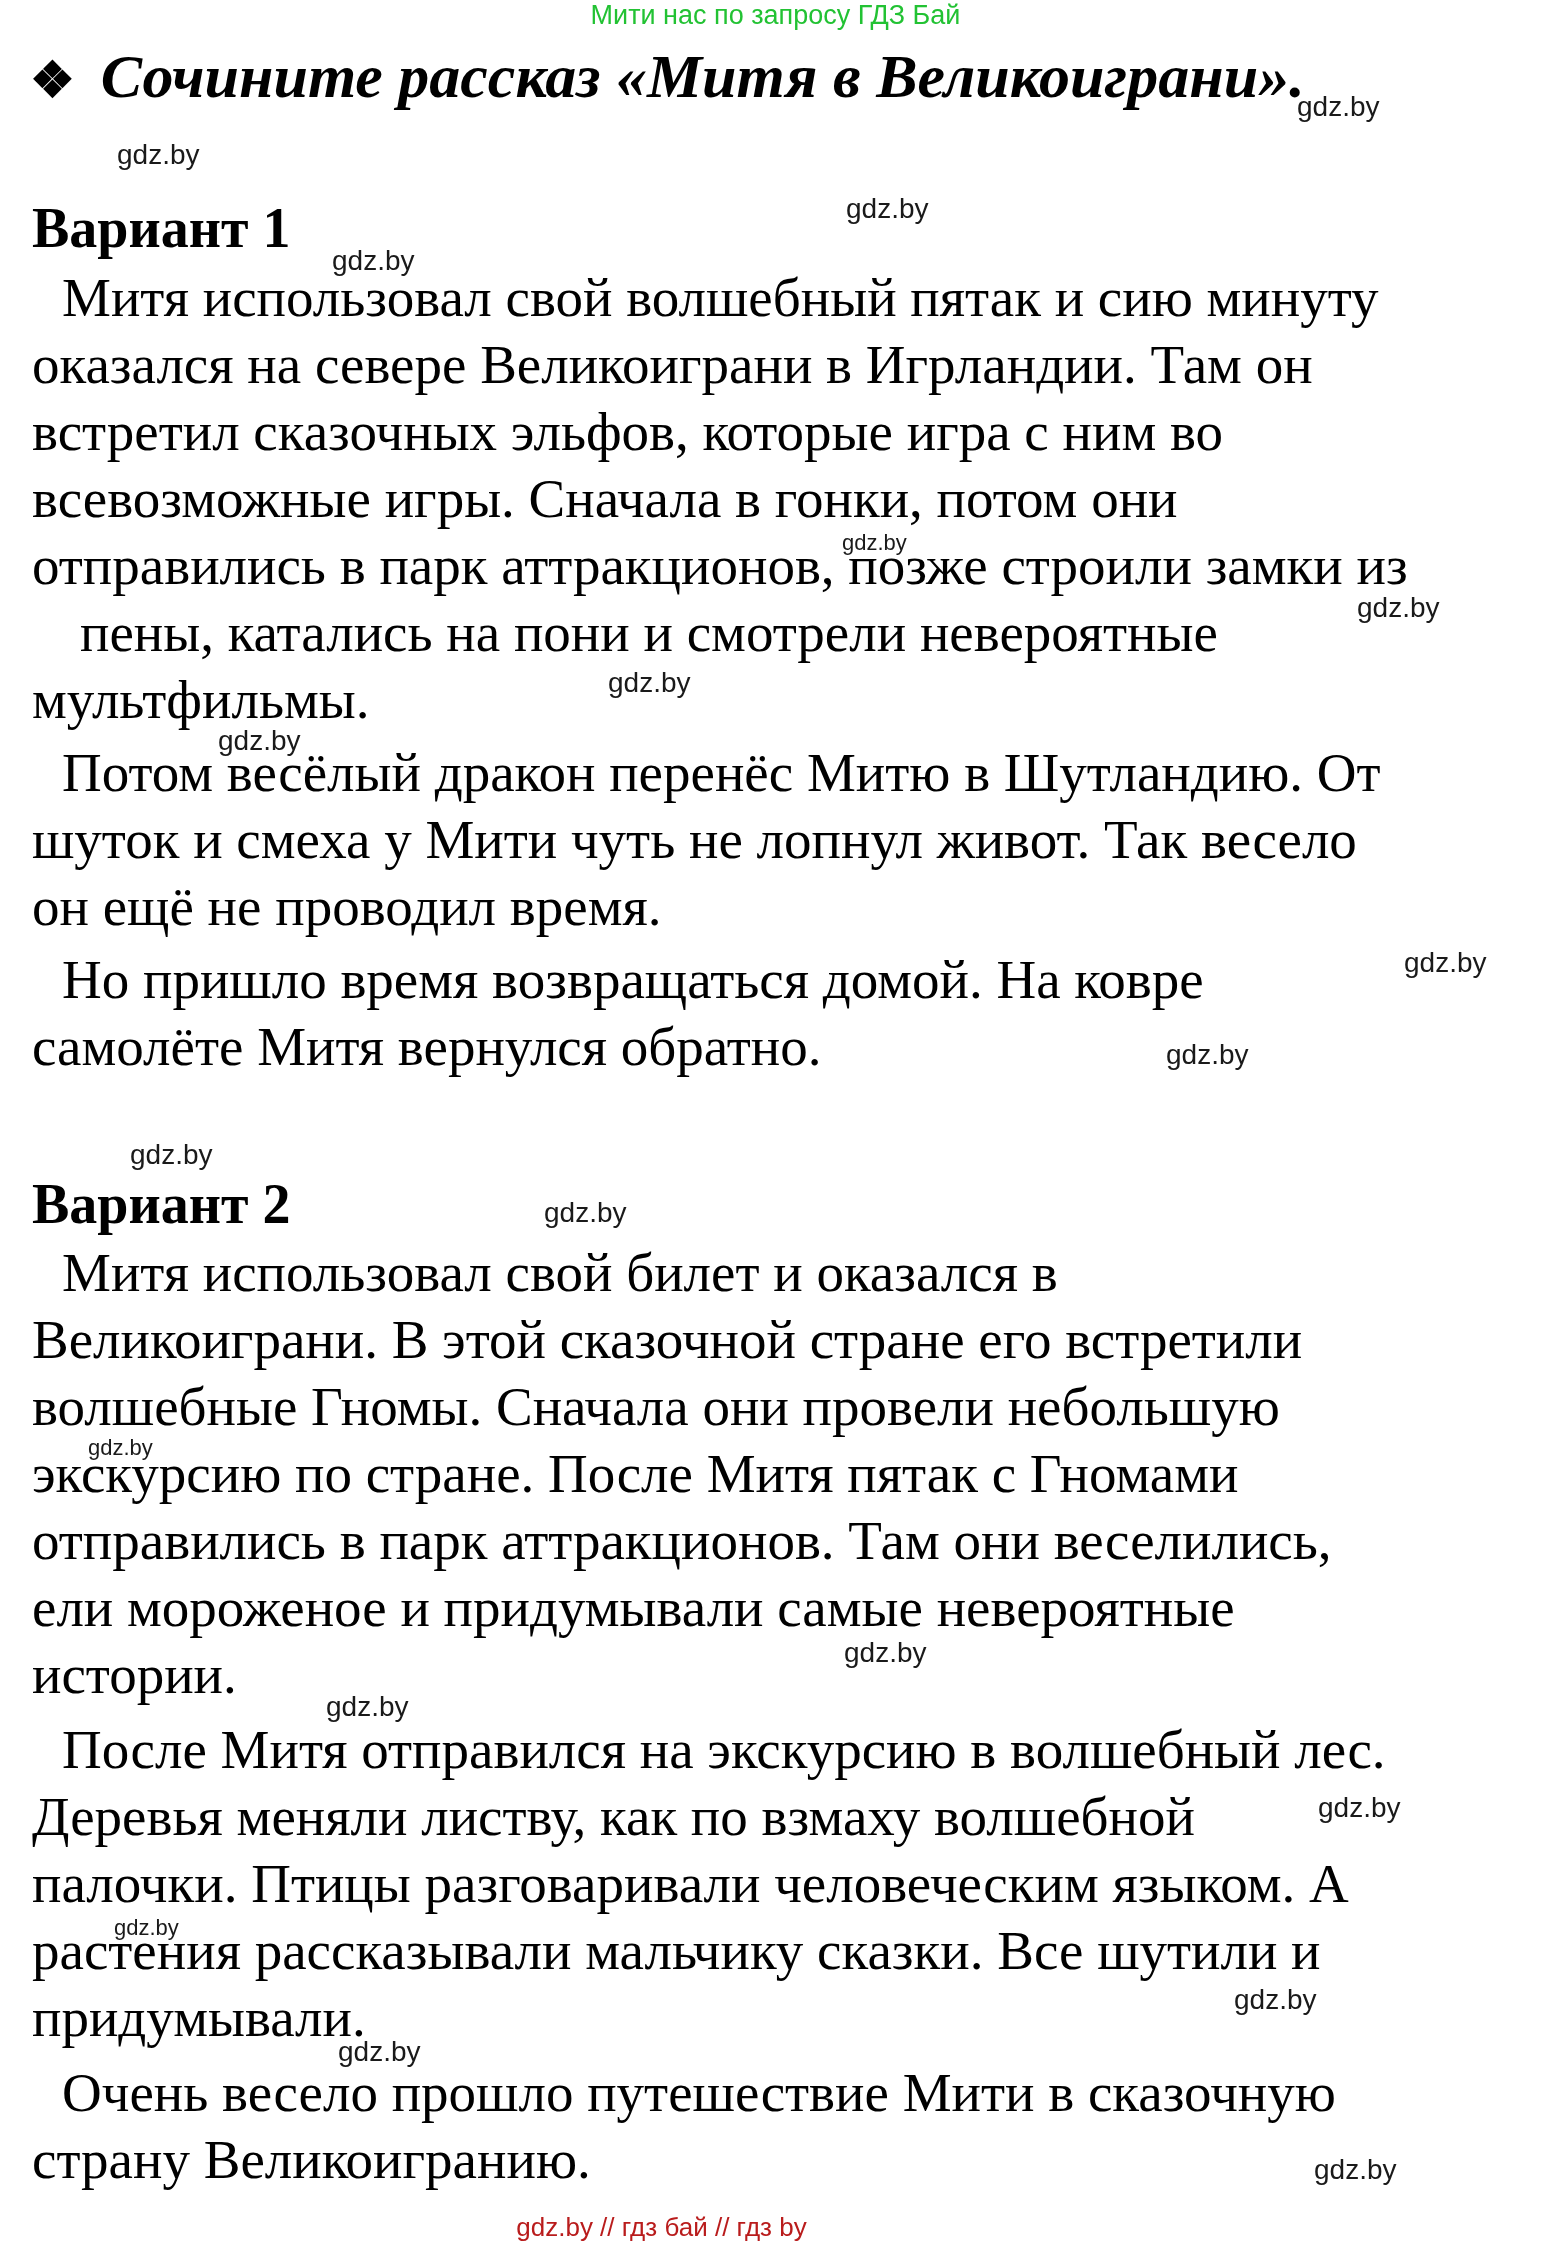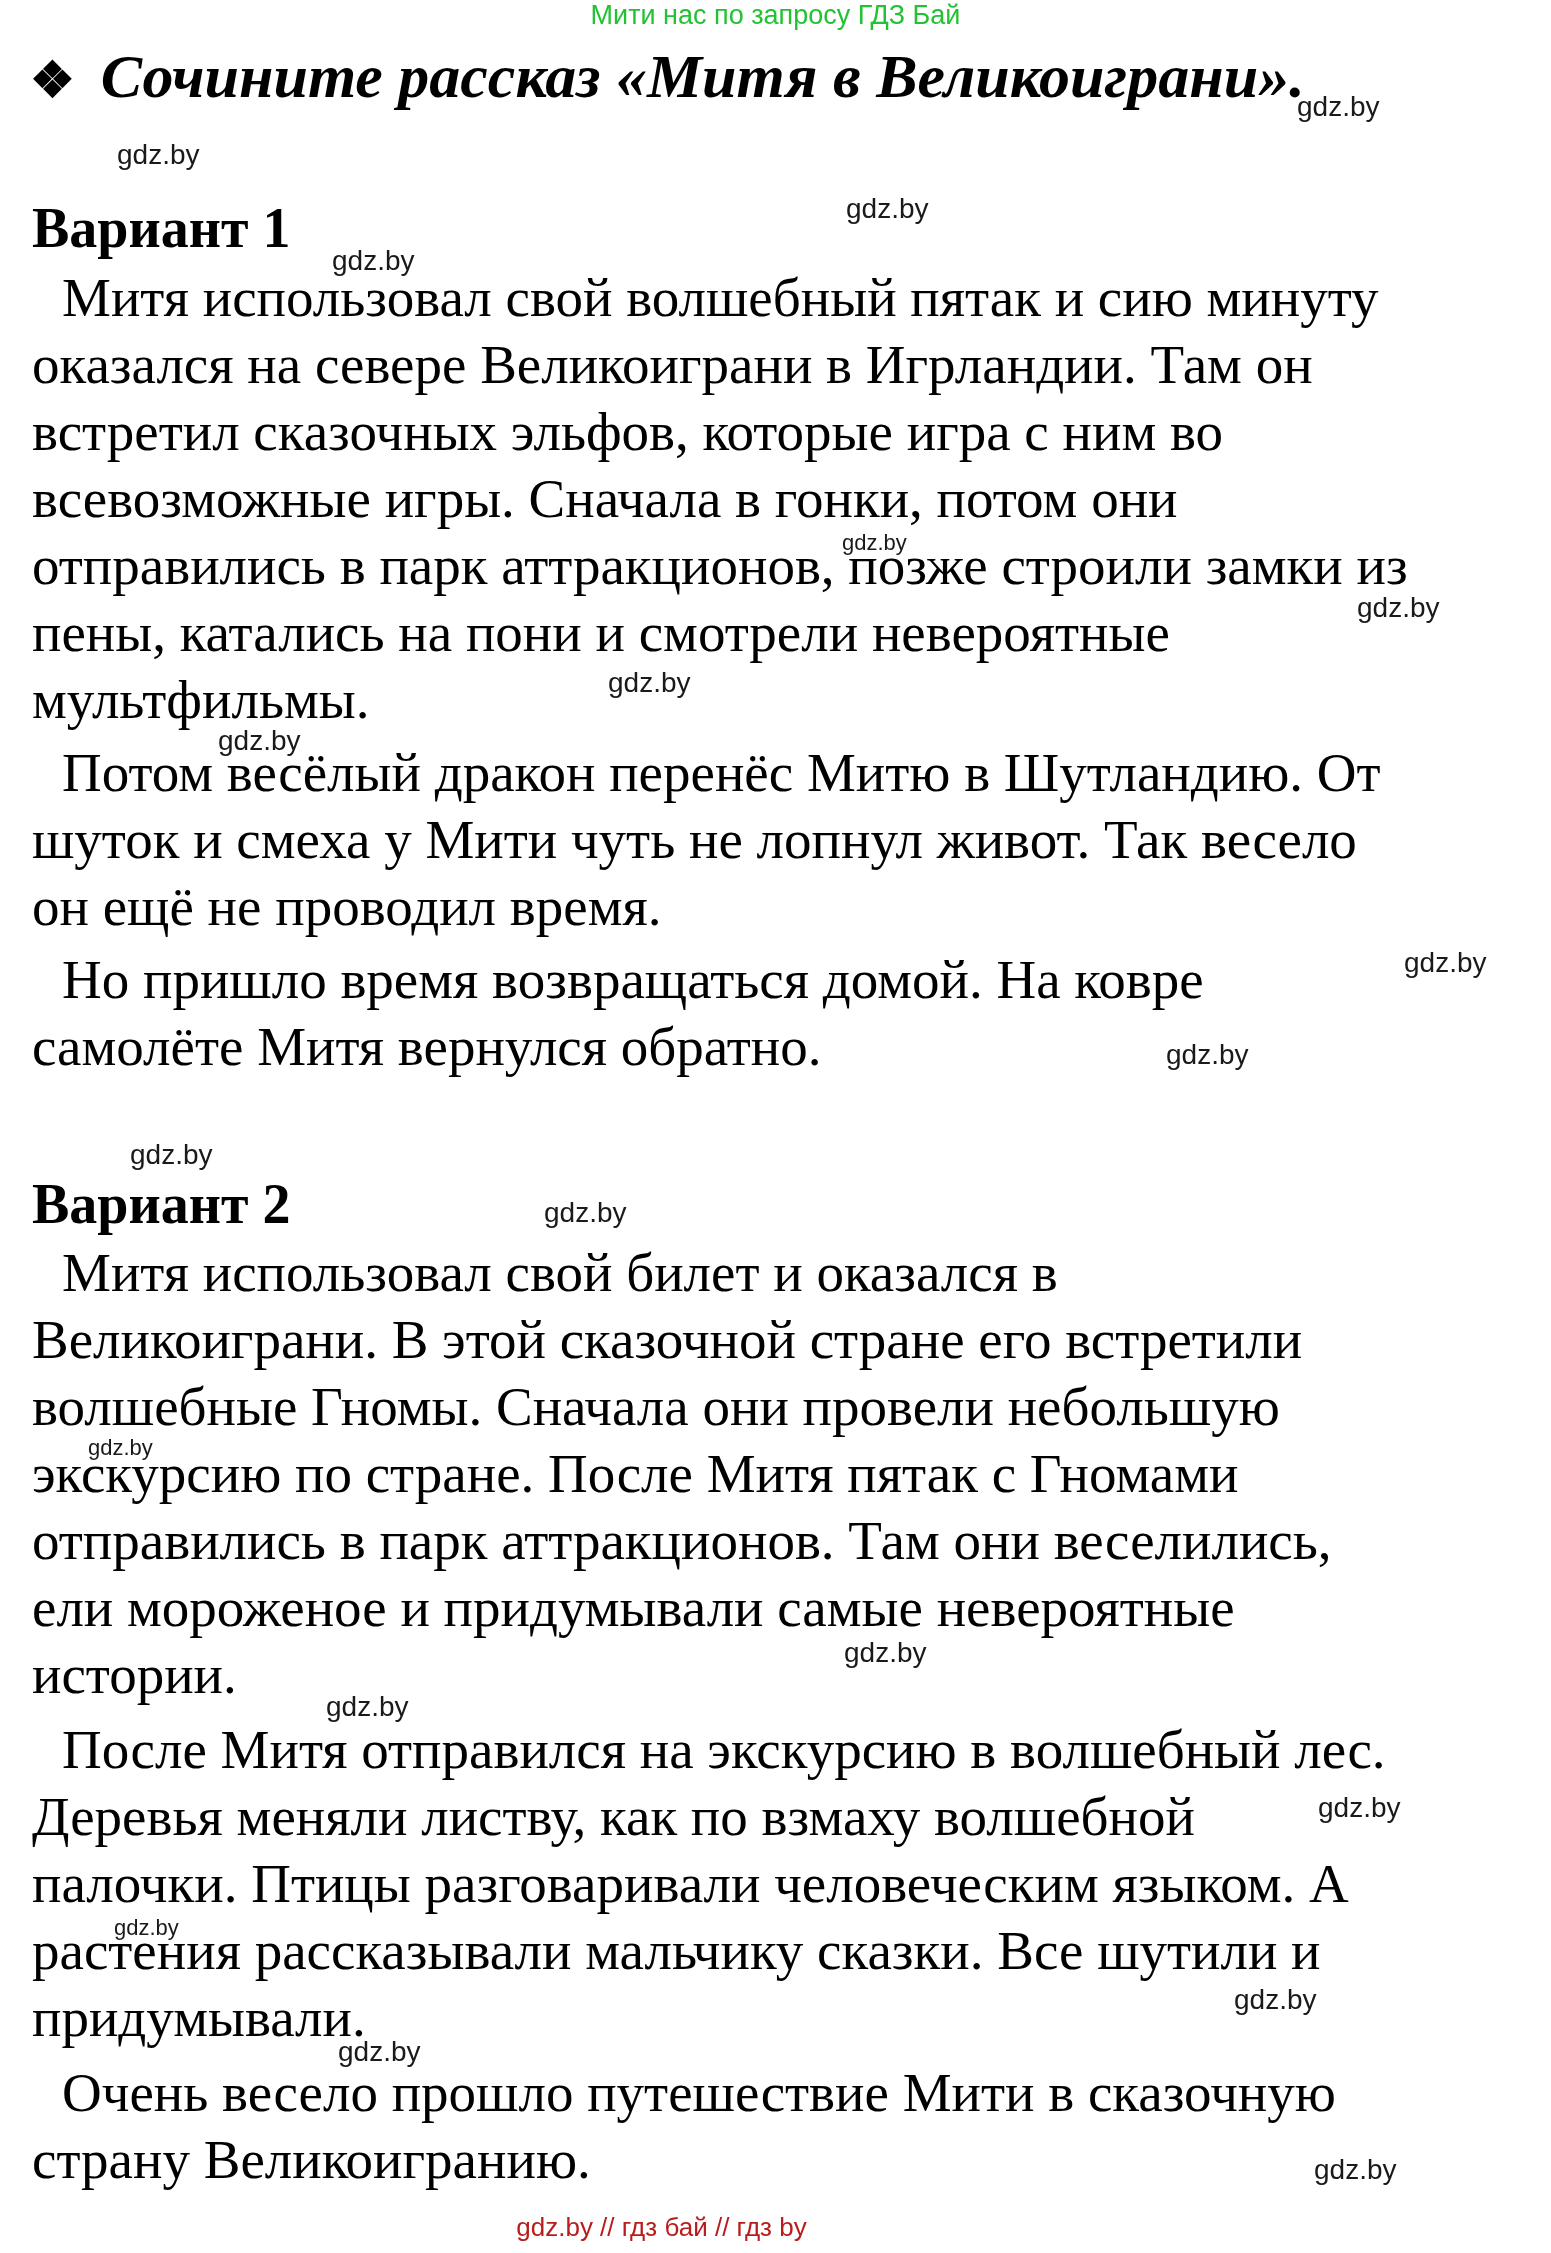--- a/index.html
+++ b/index.html
@@ -23,21 +23,21 @@
 <div class="abs title">
   <span class="diamond">❖</span><span>Сочините рассказ «Митя в Великоиграни».</span>
 </div>
 
 <div class="abs heading" style="top:196px;">Вариант 1</div>
 <div class="abs line indent" style="top:265px;">Митя использовал свой волшебный пятак и сию минуту</div>
 <div class="abs line" style="top:332px;">оказался на севере Великоиграни в Игрландии. Там он</div>
 <div class="abs line" style="top:399px;">встретил сказочных эльфов, которые игра с ним во</div>
 <div class="abs line" style="top:466px;">всевозможные игры. Сначала в гонки, потом они</div>
 <div class="abs line" style="top:533px;">отправились в парк аттракционов, позже строили замки из</div>
-<div class="abs line" style="top:600px;">пены, катались на пони и смотрели невероятные</div>
+<div class="abs line" style="top:600px;margin-left:48px;">пены, катались на пони и смотрели невероятные</div>
 <div class="abs line" style="top:667px;">мультфильмы.</div>
 <div class="abs line indent" style="top:740px;">Потом весёлый дракон перенёс Митю в Шутландию. От</div>
 <div class="abs line" style="top:807px;">шуток и смеха у Мити чуть не лопнул живот. Так весело</div>
 <div class="abs line" style="top:874px;">он ещё не проводил время.</div>
 <div class="abs line indent" style="top:947px;">Но пришло время возвращаться домой. На ковре</div>
 <div class="abs line" style="top:1014px;">самолёте Митя вернулся обратно.</div>
 
 <div class="abs heading" style="top:1172px;">Вариант 2</div>
 <div class="abs line indent" style="top:1240px;">Митя использовал свой билет и оказался в</div>
 <div class="abs line" style="top:1307px;">Великоиграни. В этой сказочной стране его встретили</div>

